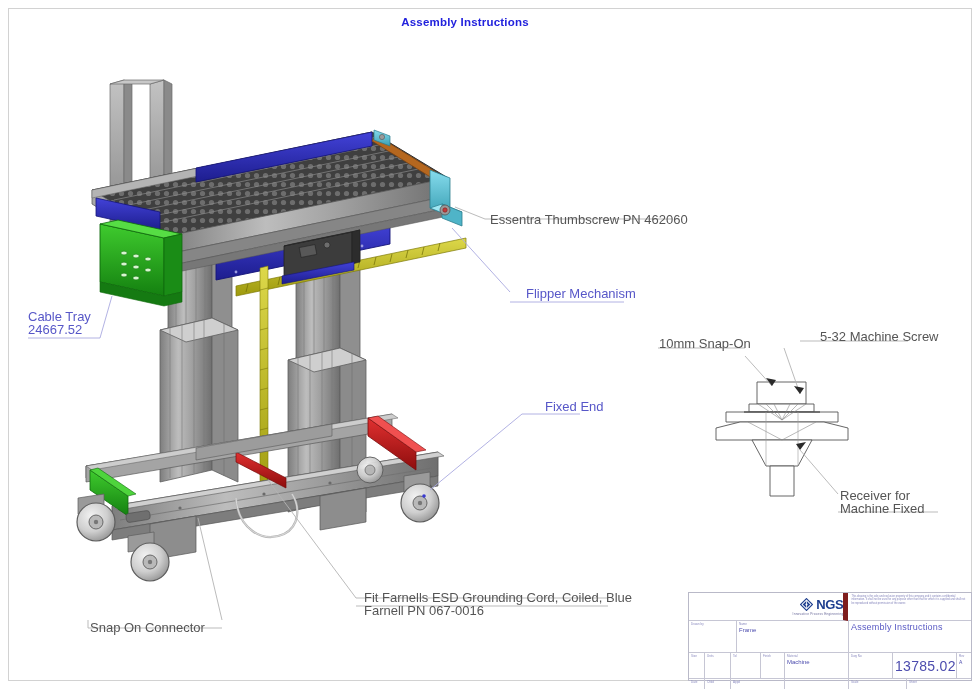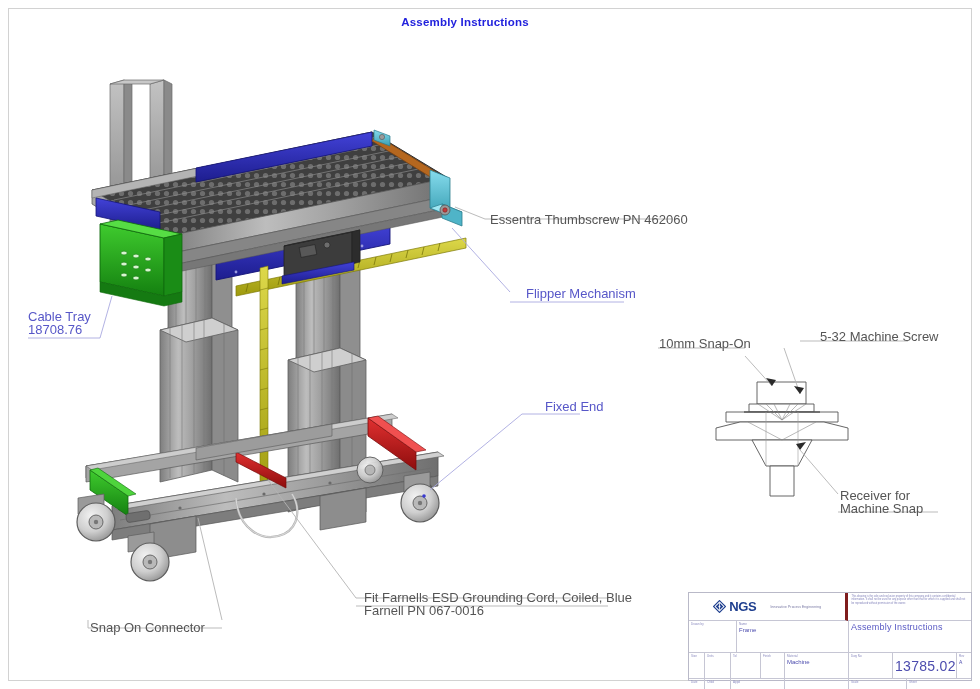--- a/index.html
+++ b/index.html
@@ -65,23 +65,23 @@
   .tb-cell {
     border-right: 1px solid #c6c6d4;
     border-bottom: 1px solid #c6c6d4;
     padding: 1px 2px;
     overflow: hidden;
     position: relative;
   }
   .tb-cell:last-child { border-right: none; }
   .tb-logo {
     width: 160px; height: 28px;
-    display: flex; align-items: center; justify-content: center;
-    flex-direction: row;
-    border-right: 3px solid #7f1d1d;
+    display: flex; align-items: flex-end; justify-content: center;
+    flex-direction: column;
+    border-right: 5px solid #7f1d1d;
     border-bottom: 1px solid #c6c6d4;
   }
   .logo-wrap { display: flex; align-items: center; gap: 3px; }
   .logo-mark { width: 13px; height: 13px; }
   .logo-text {
     font-size: 13px; font-weight: bold; color: #1f3f8f;
     letter-spacing: -0.3px; line-height: 13px;
   }
   .logo-tag {
     font-size: 3.2px; color: #6b6b9a; letter-spacing: .2px;
@@ -448,35 +448,35 @@
       <polygon points="800,394 794,386 804,388"></polygon>
       <polygon points="800,450 806,442 796,444"></polygon>
     </g>
   </svg>
 
   <div class="callout grey" style="left:490px; top:213px;">Essentra Thumbscrew PN 462060</div>
 
   <div class="callout blue" style="left:518px; top:287px;margin-left:8px;">Flipper Mechanism</div>
 
   <div class="callout blue" style="left:28px; top:310px;">Cable Tray
-18708.76</div>
+24667.52</div>
 
   <div class="callout blue" style="left:525px; top:400px;padding-left:20px;">Fixed End</div>
 
   <div class="callout grey" style="left:364px; top:591px;">Fit Farnells ESD Grounding Cord, Coiled, Blue
 Farnell PN 067-0016</div>
 
   <div class="callout grey" style="left:90px; top:621px;">Snap On Connector</div>
 
   <div class="callout grey" style="left:659px; top:337px;">10mm Snap-On</div>
 
   <div class="callout grey" style="left:820px; top:330px;">5-32 Machine Screw</div>
 
   <div class="callout grey" style="left:840px; top:489px;">Receiver for
-Machine Snap</div>
+Machine Fixed</div>
 
   <div class="titleblock">
 
     <div class="tb-row">
       <div class="tb-logo">
         <div class="logo-wrap">
           <svg class="logo-mark" viewBox="0 0 24 24">
             <polygon points="12,1 23,12 12,23 1,12" fill="none" stroke="#1f3f8f" stroke-width="2"></polygon>
             <polygon points="12,5 19,12 12,19 5,12" fill="#1f3f8f"></polygon>
             <line x1="12" y1="5" x2="12" y2="19" stroke="#ffffff" stroke-width="1.4"></line>

